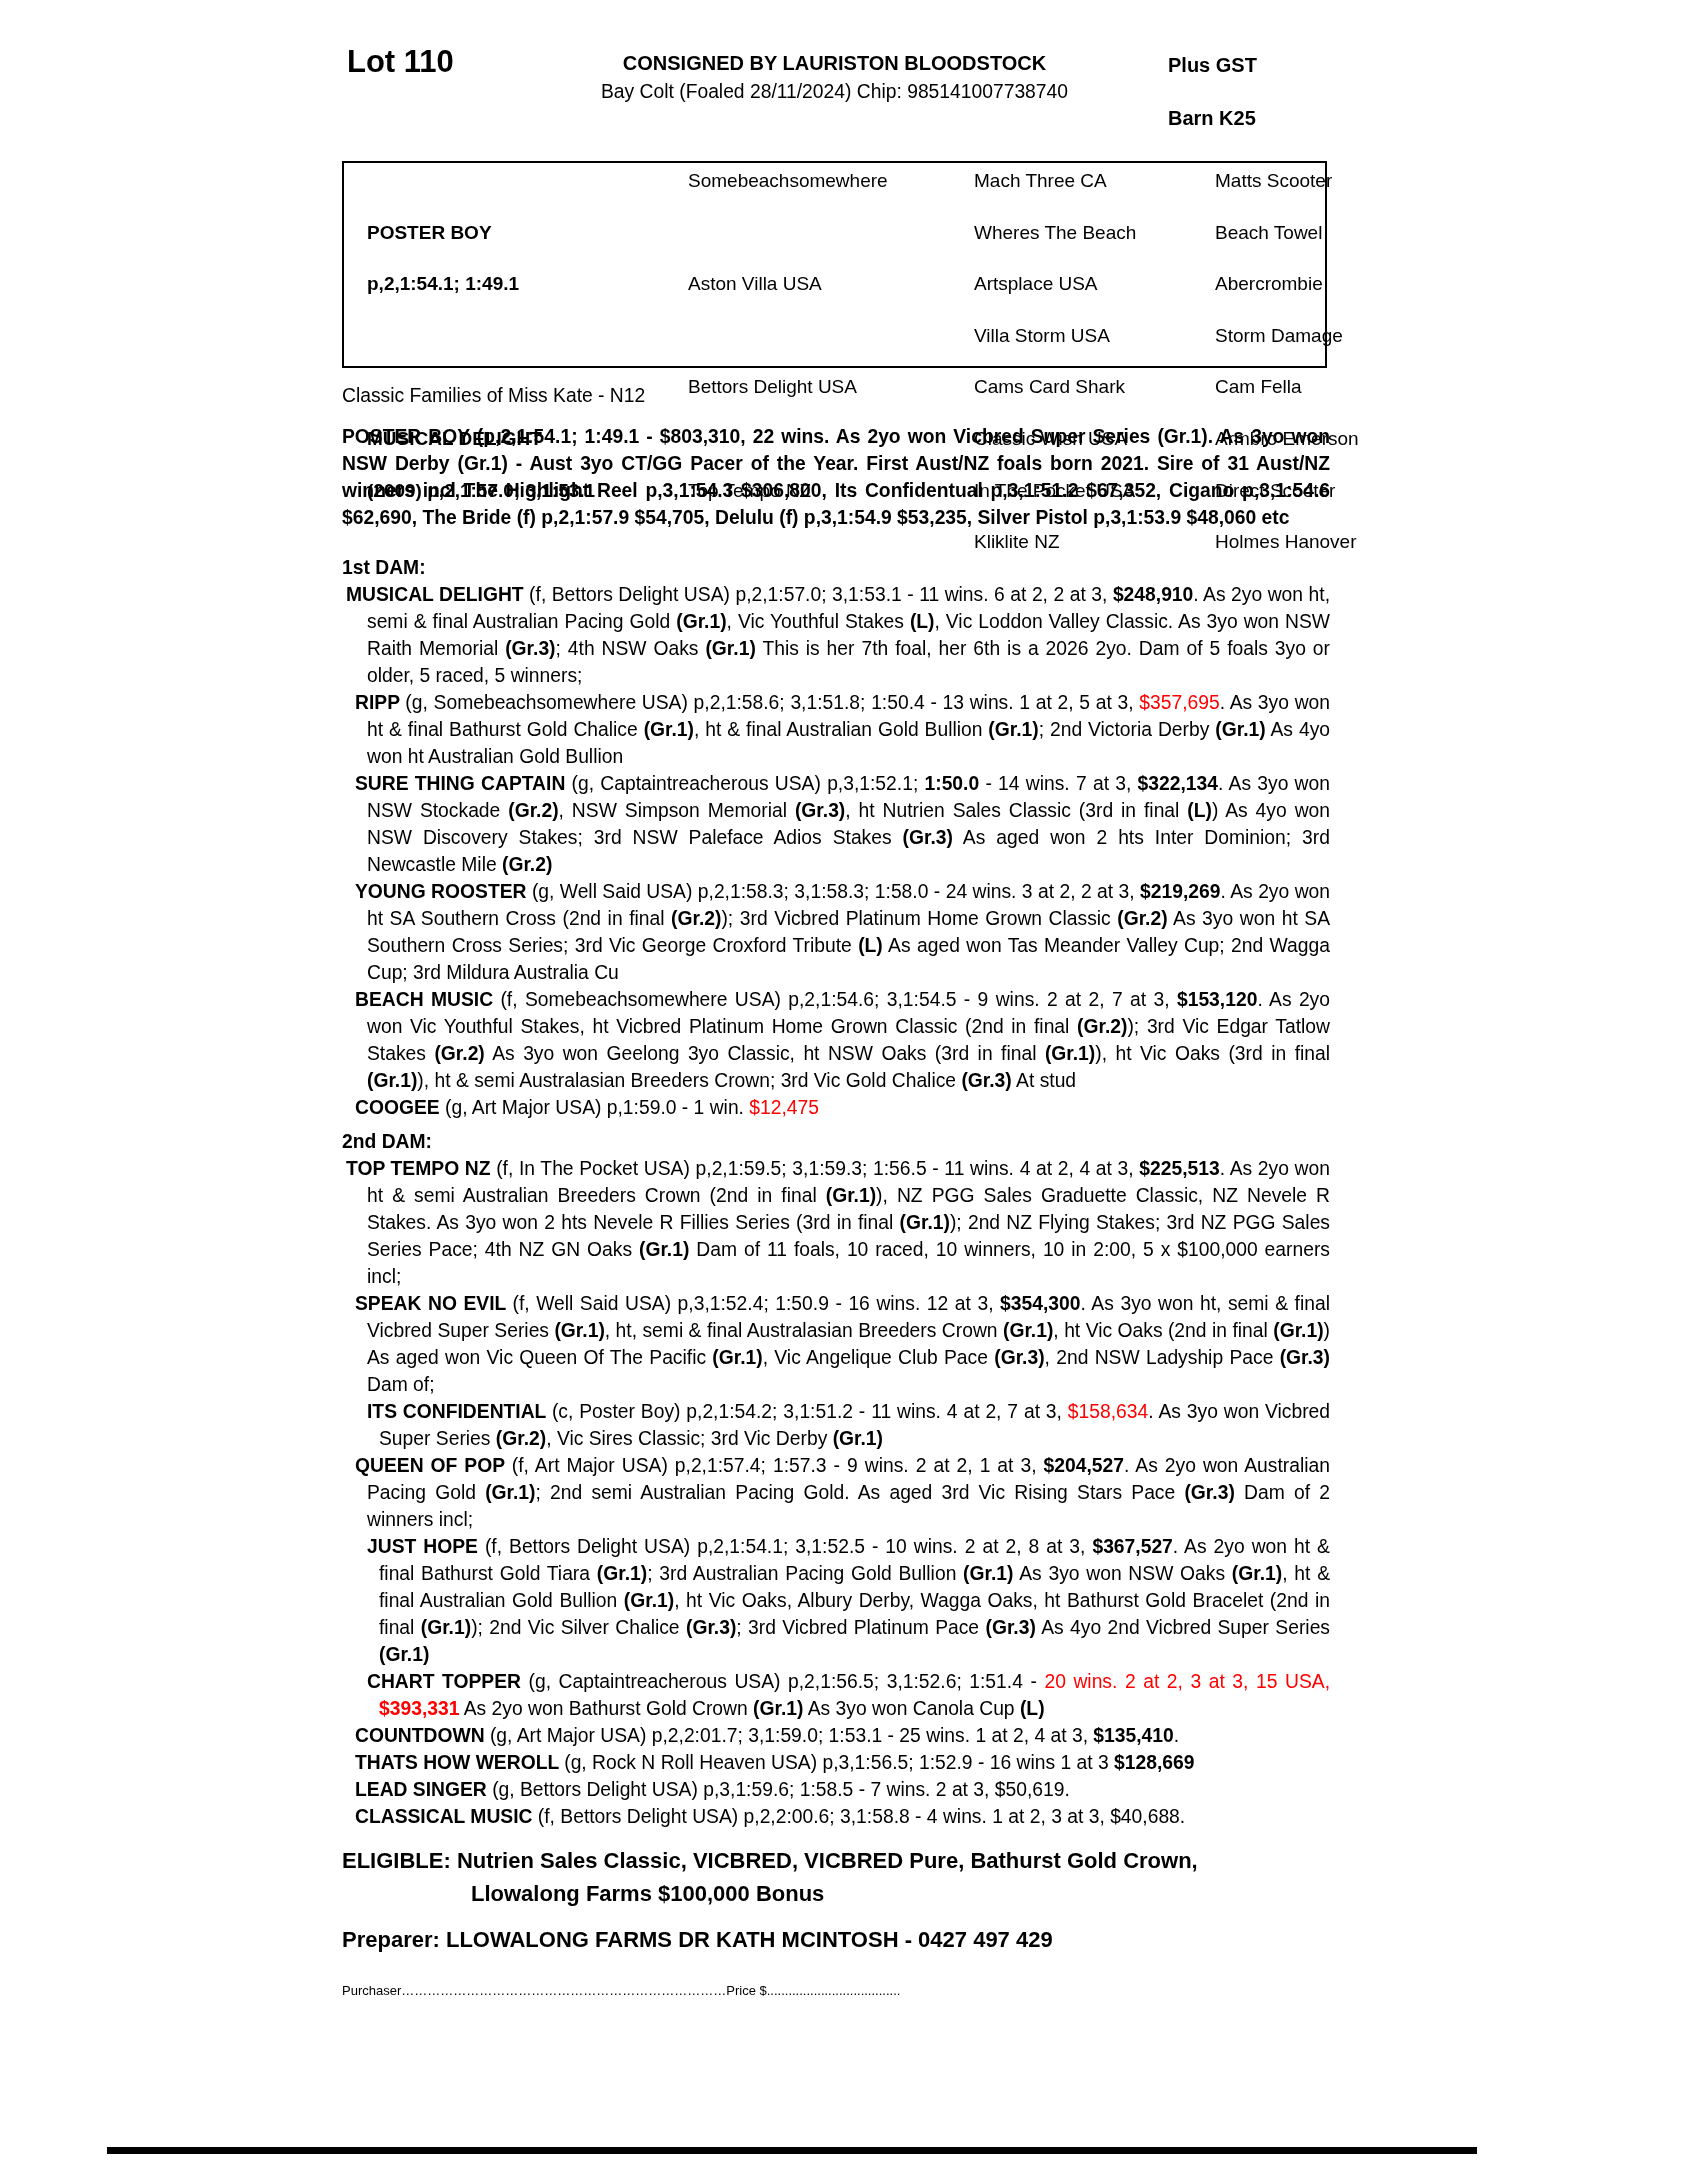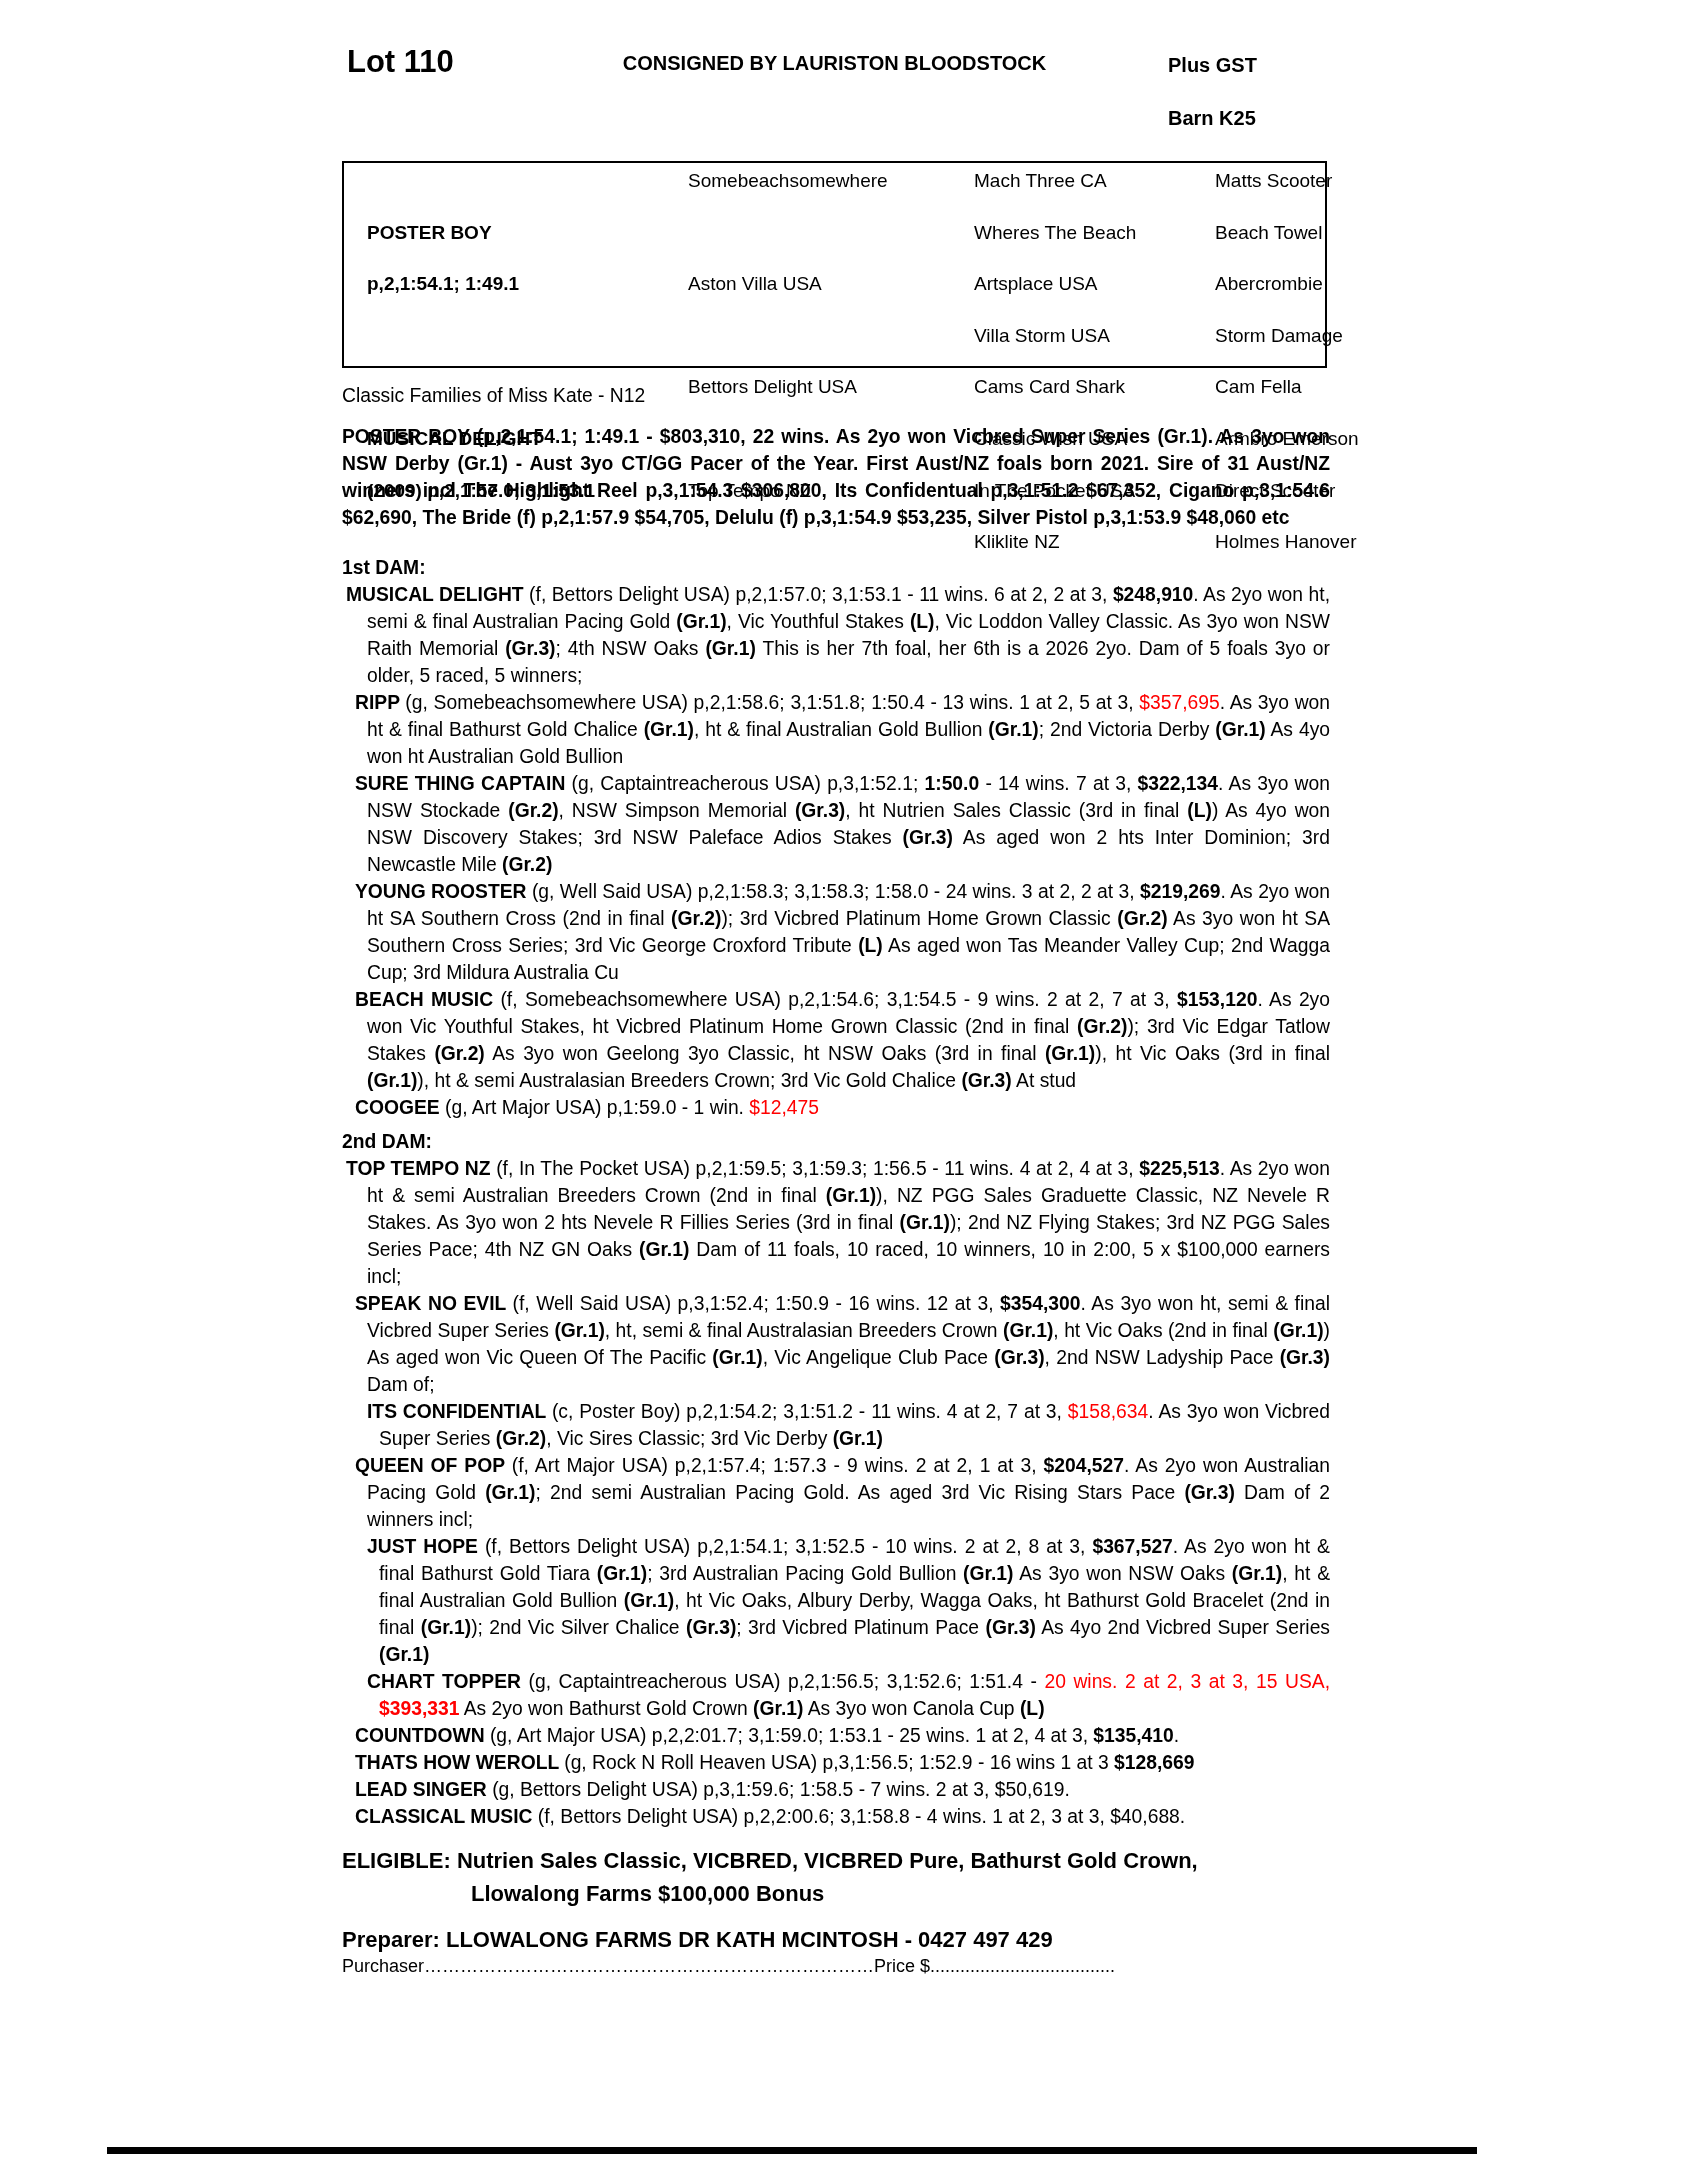--- a/index.html
+++ b/index.html
@@ -26,31 +26,32 @@
   .lv2{padding-left:25px;text-indent:-12px;}
   .lv3{padding-left:37px;text-indent:-12px;}
   .s-n{font-weight:normal;color:#000;}
   .s-b{font-weight:bold;color:#000;}
   .s-r{font-weight:normal;color:#ff0000;}
   .s-rb{font-weight:bold;color:#ff0000;}
 
   .eligible{margin-top:14px;font-size:22px;line-height:33px;font-weight:bold;}
   .eligible .l2{padding-left:129px;}
   .preparer{margin-top:16px;font-size:22px;font-weight:bold;}
-  .purchaser{font-size:18px;white-space:nowrap;overflow:hidden;width:939px;}
+  .purchaser{margin-top:24px;font-size:13px;white-space:nowrap;overflow:hidden;width:939px;}
   .bottom-bar{position:absolute;left:107px;top:2147px;width:1472px;height:7px;background:#000;}
 </style>
 </head>
 <body>
 
 <div class="page" data-name="catalog-page">
 
   <div class="lot" data-name="lot-number">Lot 110</div>
   <div class="consignor" data-name="consignor-title">CONSIGNED BY LAURISTON BLOODSTOCK</div>
   <div class="gst" data-name="plus-gst-label">Plus GST</div>
+  <div class="foal" data-name="foal-info">Bay Colt (Foaled 28/11/2024) Chip: 985141007738740</div>
   <div class="barn" data-name="barn-label">Barn K25</div>
 
   <div class="pedtable" data-name="pedigree-table">
       <div class="ped-cell c0" data-name="pedigree-cell"></div>
       <div class="ped-cell c1" data-name="pedigree-cell">Somebeachsomewhere</div>
       <div class="ped-cell c2" data-name="pedigree-cell">Mach Three CA</div>
       <div class="ped-cell c3" data-name="pedigree-cell">Matts Scooter</div>
       <div class="ped-cell c0" data-name="pedigree-cell">POSTER BOY</div>
       <div class="ped-cell c1" data-name="pedigree-cell"></div>
       <div class="ped-cell c2" data-name="pedigree-cell">Wheres The Beach</div>

